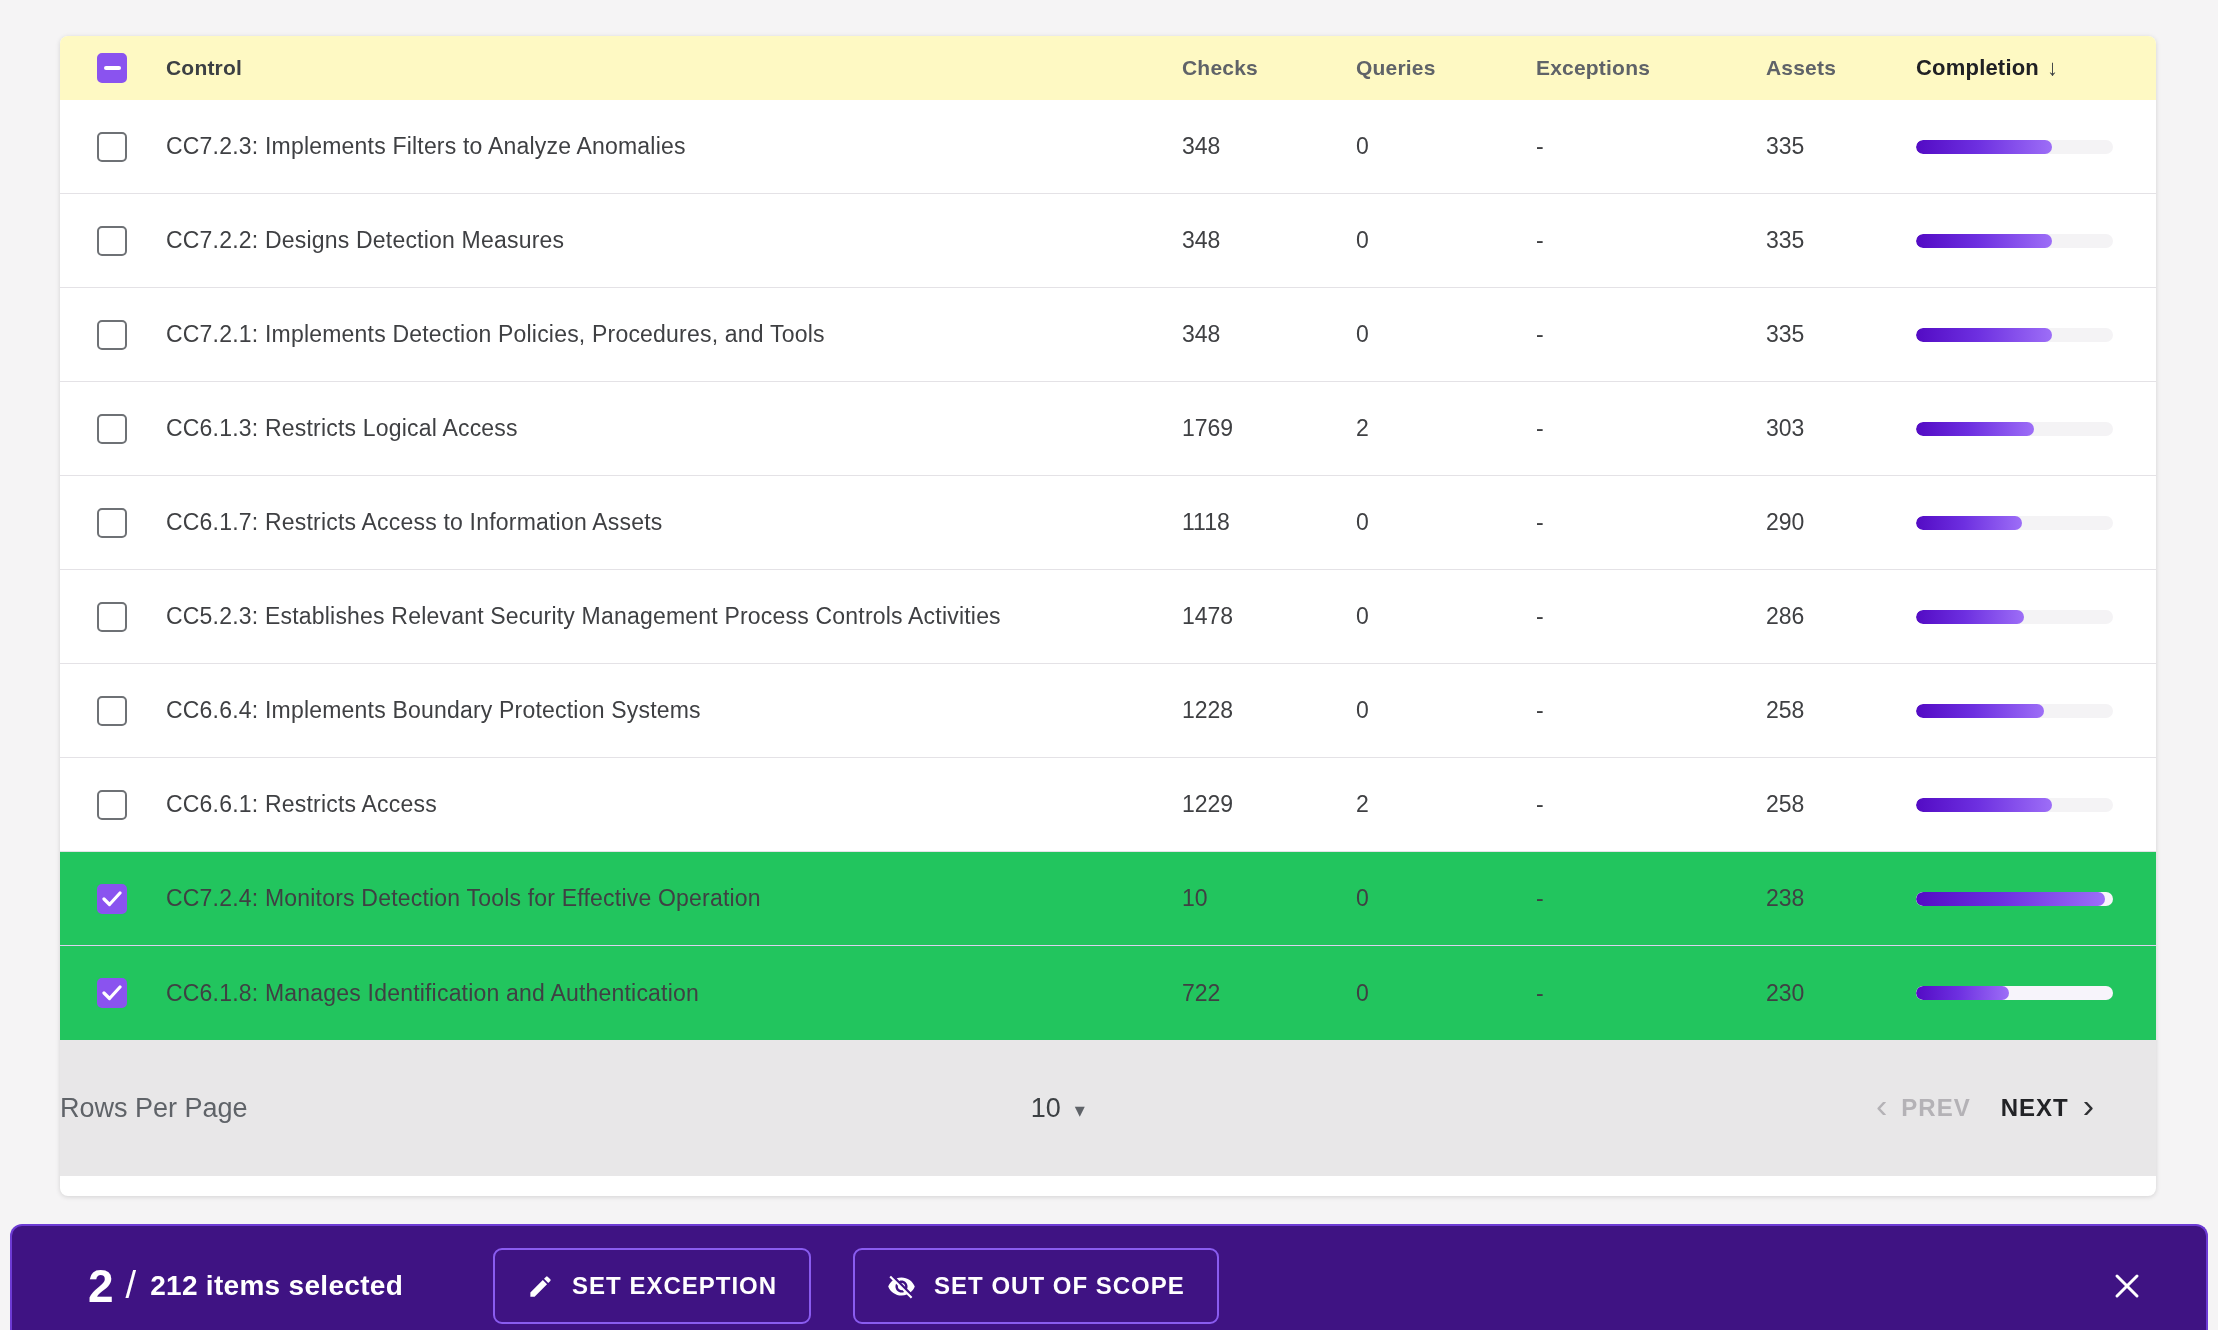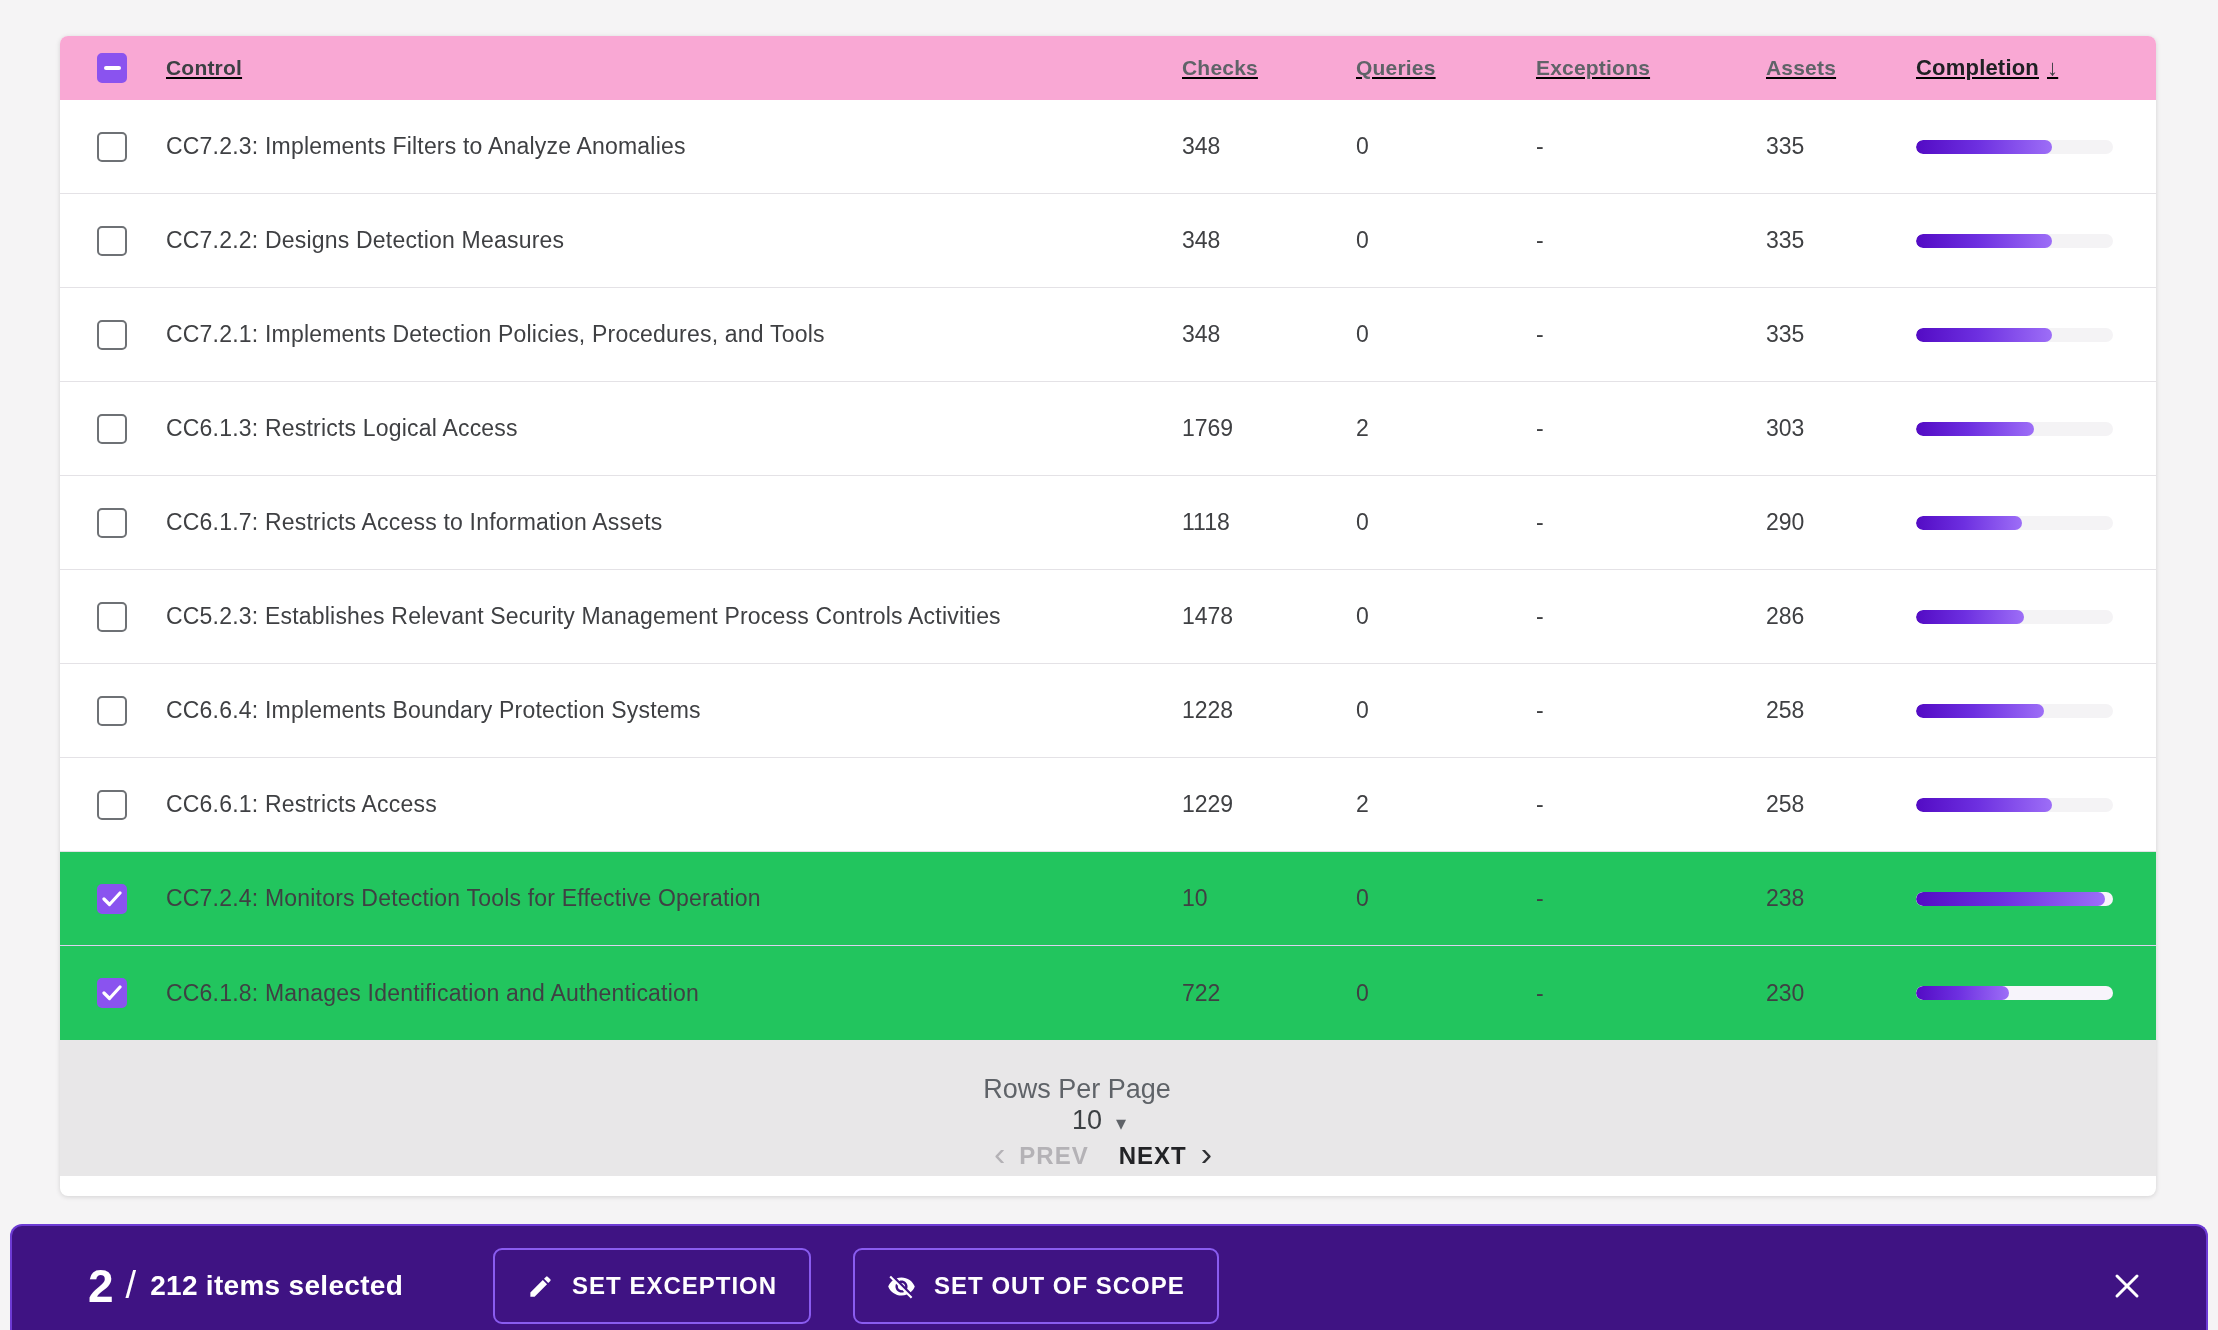--- a/index.html
+++ b/index.html
@@ -21,22 +21,21 @@
     overflow: hidden;
   }
   .grid-row {
     display: grid;
     grid-template-columns: 100px 1fr 174px 180px 230px 150px 197px;
     padding-right: 43px;
     align-items: center;
   }
   .thead {
     height: 64px;
-    background: #f9a8d4;
-    text-decoration: underline;
+    background: #fef9c3;
   }
   .th {
     font-size: 21px;
     font-weight: bold;
     color: #5f6368;
     letter-spacing: 0.2px;
   }
   .th-control { color: #3c4043; padding-left: 6px; }
   .th-completion {
     color: #202124;
@@ -87,24 +86,23 @@
     border-radius: 7px;
     background: linear-gradient(90deg, #530bc4 0%, #6d2fe0 45%, #9d6ef7 100%);
   }
 
   
   .tfoot {
     height: 136px;
     background: #e8e7e8;
     display: flex;
     align-items: center;
-    justify-content: flex-end;
+    justify-content: space-between;
     padding-right: 62px;
     gap: 0;
-    flex-direction: column;
   }
   .rpp-label { font-size: 27px; color: #5f6368; }
   .rpp-select { display: flex; align-items: center; gap: 14px; margin-left: 44px; cursor: pointer; }
   .rpp-value { font-size: 27px; color: #3c4043; }
   .rpp-caret { font-size: 20px; color: #5f6368; padding-top: 4px; }
   .pager { display: flex; align-items: center; margin-left: 52px; gap: 14px; }
   .chev { font-size: 34px; line-height: 1; padding-bottom: 6px; }
   .chev-prev { color: #b4b2b6; }
   .chev-next { color: #2f3033; }
   .pg-btn { font-size: 24px; font-weight: bold; letter-spacing: 1px; cursor: pointer; }

